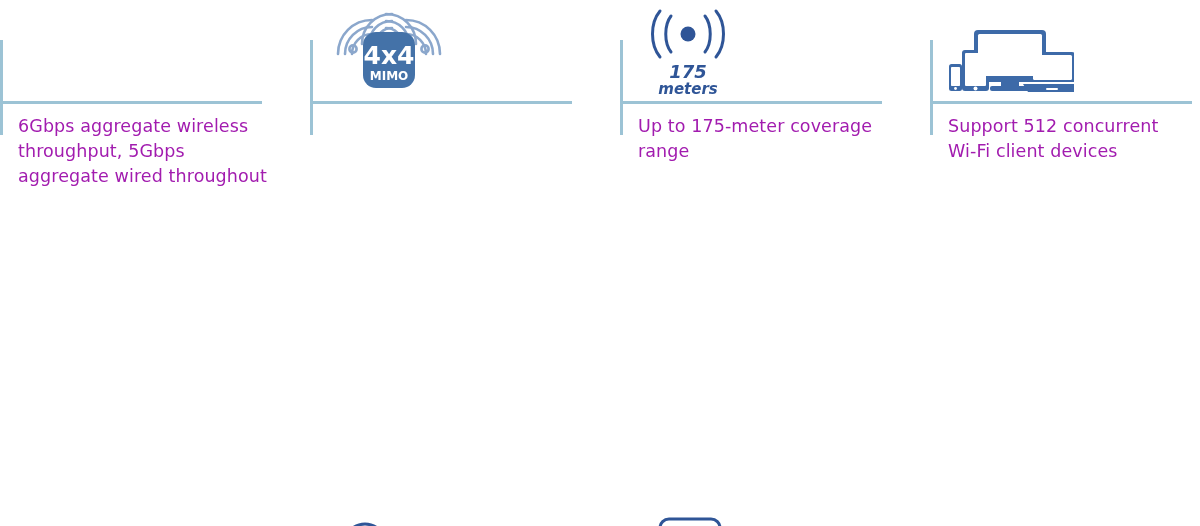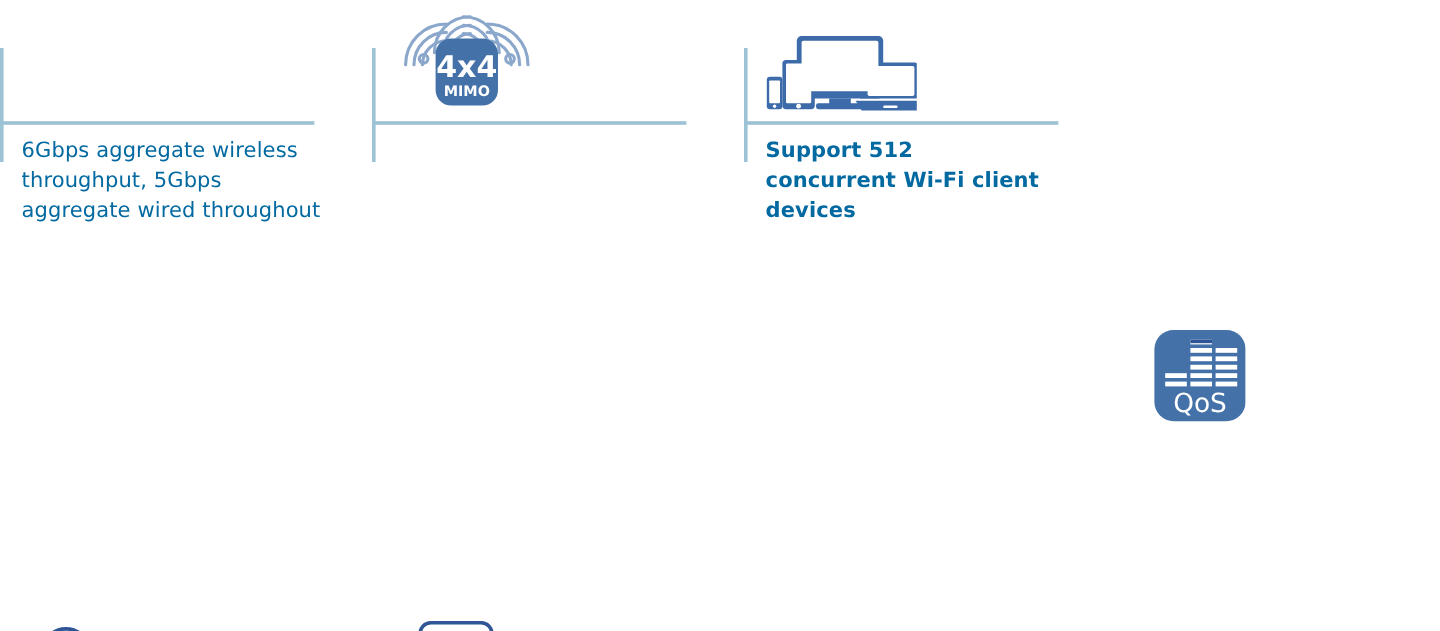--- a/index.html
+++ b/index.html
@@ -64,27 +64,27 @@
   .row2 .icon-box {
     top: 253px;
     height: 100px;
   }
 
   .desc {
     position: absolute;
     left: 18px;
     top: 114px;
     width: 250px;
-    color: #0369a1;
+    color: #a21caf;
     font-size: 17.5px;
     line-height: 1.42;
     letter-spacing: 0.1px;
   }
 
-  .col4 .desc { width: 230px; font-weight: bold; }
+  .col4 .desc { width: 230px; }
 
   
   .icon-svg { display: block; }
 </style>
 </head>
 <body>
 
 <div class="grid">
 
   <div class="cell row1 col1">
@@ -120,20 +120,38 @@
           <path d="M98 46 C 98 35, 89 26, 78 26"></path>
           <circle cx="97" cy="41" r="3.6"></circle>
         </g>
         <rect x="35" y="24" width="52" height="56" rx="13" fill="#4472a8"></rect>
         <text x="61" y="56" font-family="'DejaVu Sans',sans-serif" font-size="25" font-weight="bold" fill="#ffffff" text-anchor="middle">4x4</text>
         <text x="61" y="72" font-family="'DejaVu Sans',sans-serif" font-size="12" font-weight="bold" fill="#ffffff" text-anchor="middle">MIMO</text>
       </svg>
     </div>
   </div>
 
+  <div class="cell row1 col3">
+    <div class="v-rule"></div>
+    <div class="h-rule"></div>
+    <div class="icon-box">
+      <svg class="icon-svg" width="100" height="92" viewBox="0 0 100 92">
+        <g fill="none" stroke="#2f5597" stroke-width="3" stroke-linecap="round">
+          <path d="M33 8 C 26 17, 26 35, 33 44"></path>
+          <path d="M22 3 C 12 15, 12 37, 22 49"></path>
+          <path d="M67 8 C 74 17, 74 35, 67 44"></path>
+          <path d="M78 3 C 88 15, 88 37, 78 49"></path>
+        </g>
+        <circle cx="50" cy="26" r="7.5" fill="#2f5597"></circle>
+        <text x="50" y="70" font-family="'DejaVu Sans',sans-serif" font-size="18" font-weight="bold" font-style="italic" fill="#2f5597" text-anchor="middle">175</text>
+        <text x="50" y="86" font-family="'DejaVu Sans',sans-serif" font-size="15" font-weight="bold" font-style="italic" fill="#2f5597" text-anchor="middle">meters</text>
+      </svg>
+    </div>
+    <div class="desc">Up to 175-meter coverage range</div>
+  </div>
 
   <div class="cell row1 col4">
     <div class="v-rule"></div>
     <div class="h-rule"></div>
     <div class="icon-box">
       <svg class="icon-svg" width="126" height="78" viewBox="0 0 126 78">
         <g fill="#3d6aa8">
 
           <path d="M30 8 h64 a4 4 0 0 1 4 4 v44 a4 4 0 0 1 -4 4 h-64 a4 4 0 0 1 -4 -4 v-44 a4 4 0 0 1 4 -4 z"></path>
           <rect x="53" y="60" width="18" height="6"></rect>

